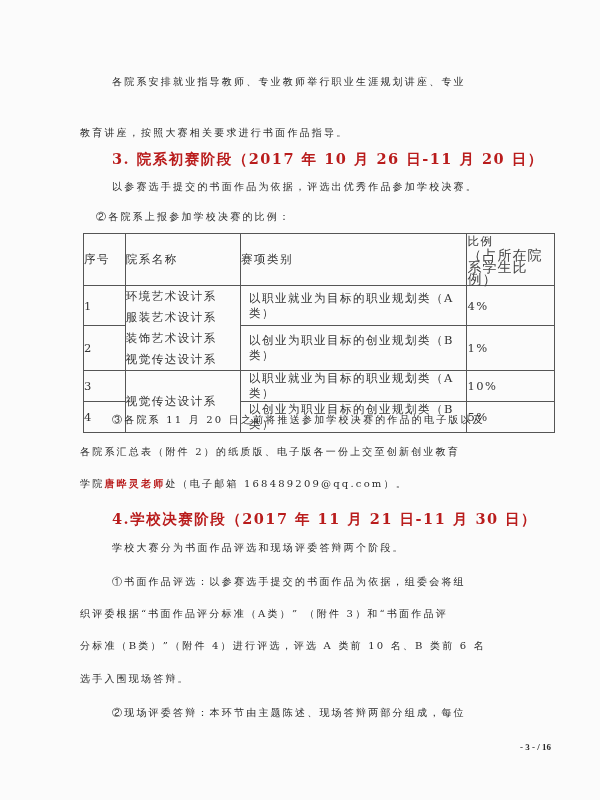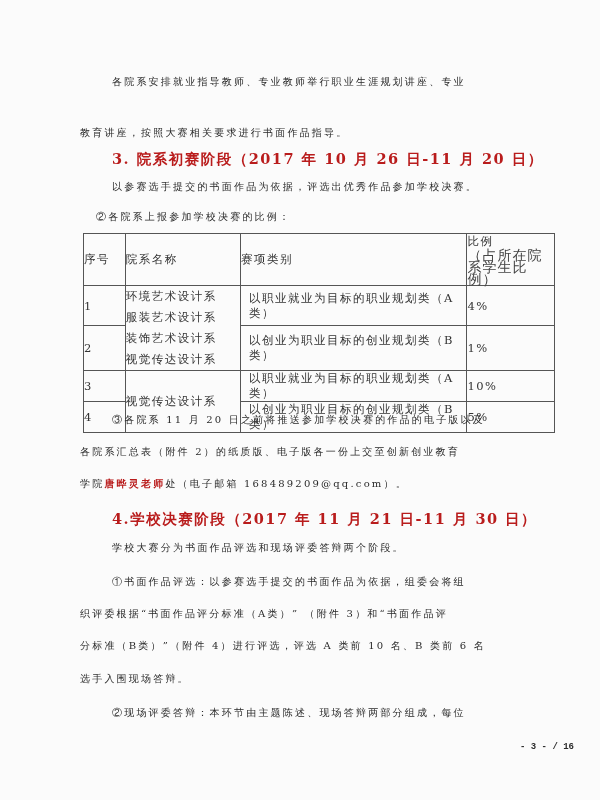--- a/index.html
+++ b/index.html
@@ -13,21 +13,21 @@
   table.ratio {
     position:absolute; left:83px; top:233px; width:472px; border-collapse:collapse;
     font-size:11.5px; color:#333; letter-spacing:1.5px;
   }
   table.ratio td, table.ratio th {
     border:1px solid #555; text-align:left; vertical-align:middle; padding:0; font-weight:normal;
   }
   .col1 { width:41px;margin-left:36px; } .col2 { width:115px; } .col3 { width:227px; } .col4 { width:87px; }
   .sub { font-size:14px; line-height:12px; display:block; color:#444; letter-spacing:1px; }
   td.type { text-align:left; padding-left:8px !important; }
-  .page-num { position:absolute; left:520px; top:706px; font-size:9px; font-weight:bold; font-family:Liberation Mono, monospace; letter-spacing:0; }
+  .page-num { position:absolute; left:520px; top:706px; font-size:9px; font-weight:bold; font-family:Liberation Serif, serif; letter-spacing:0; }
 </style>
 </head>
 <body>
 
 <div>
 
   <div class="line" style="left:112px; top:75px;">各院系安排就业指导教师、专业教师举行职业生涯规划讲座、专业</div>
   <div class="line" style="left:80px; top:126px;text-align:right;">教育讲座，按照大赛相关要求进行书面作品指导。</div>
 
   <div class="line bold heading" style="left:112px; top:150px;">3. 院系初赛阶段（2017 年 10 月 26 日-11 月 20 日）</div>

